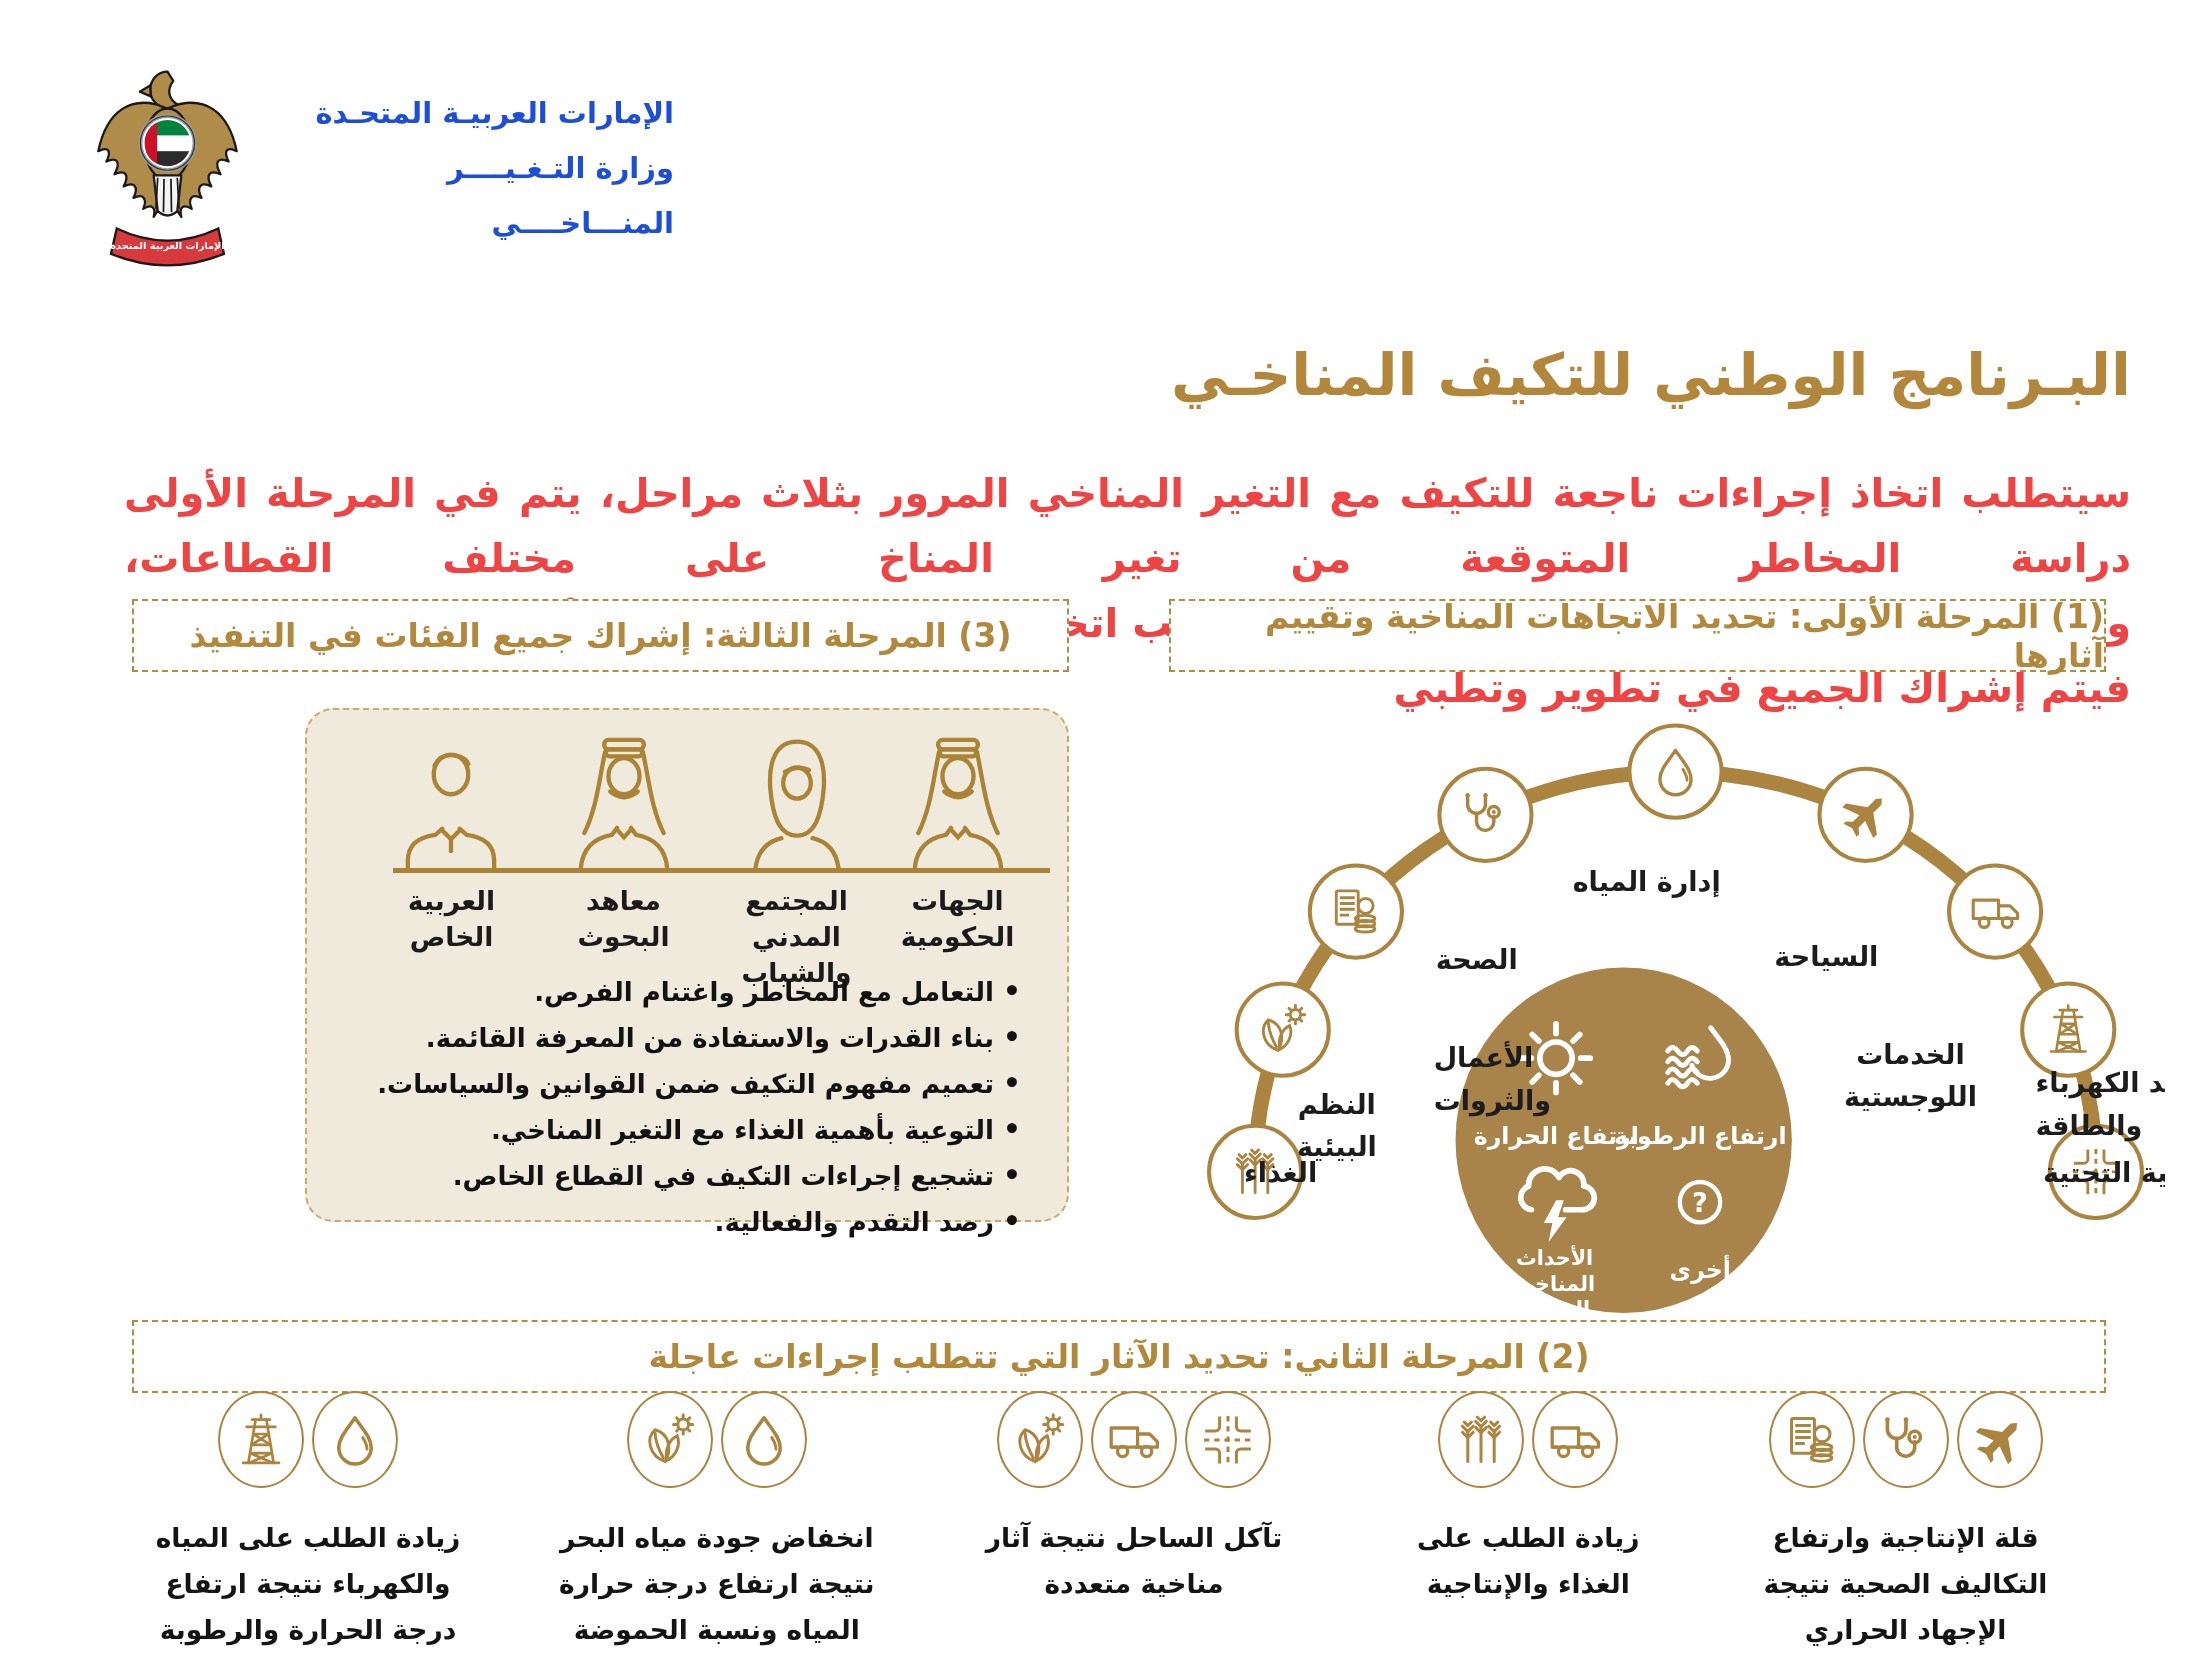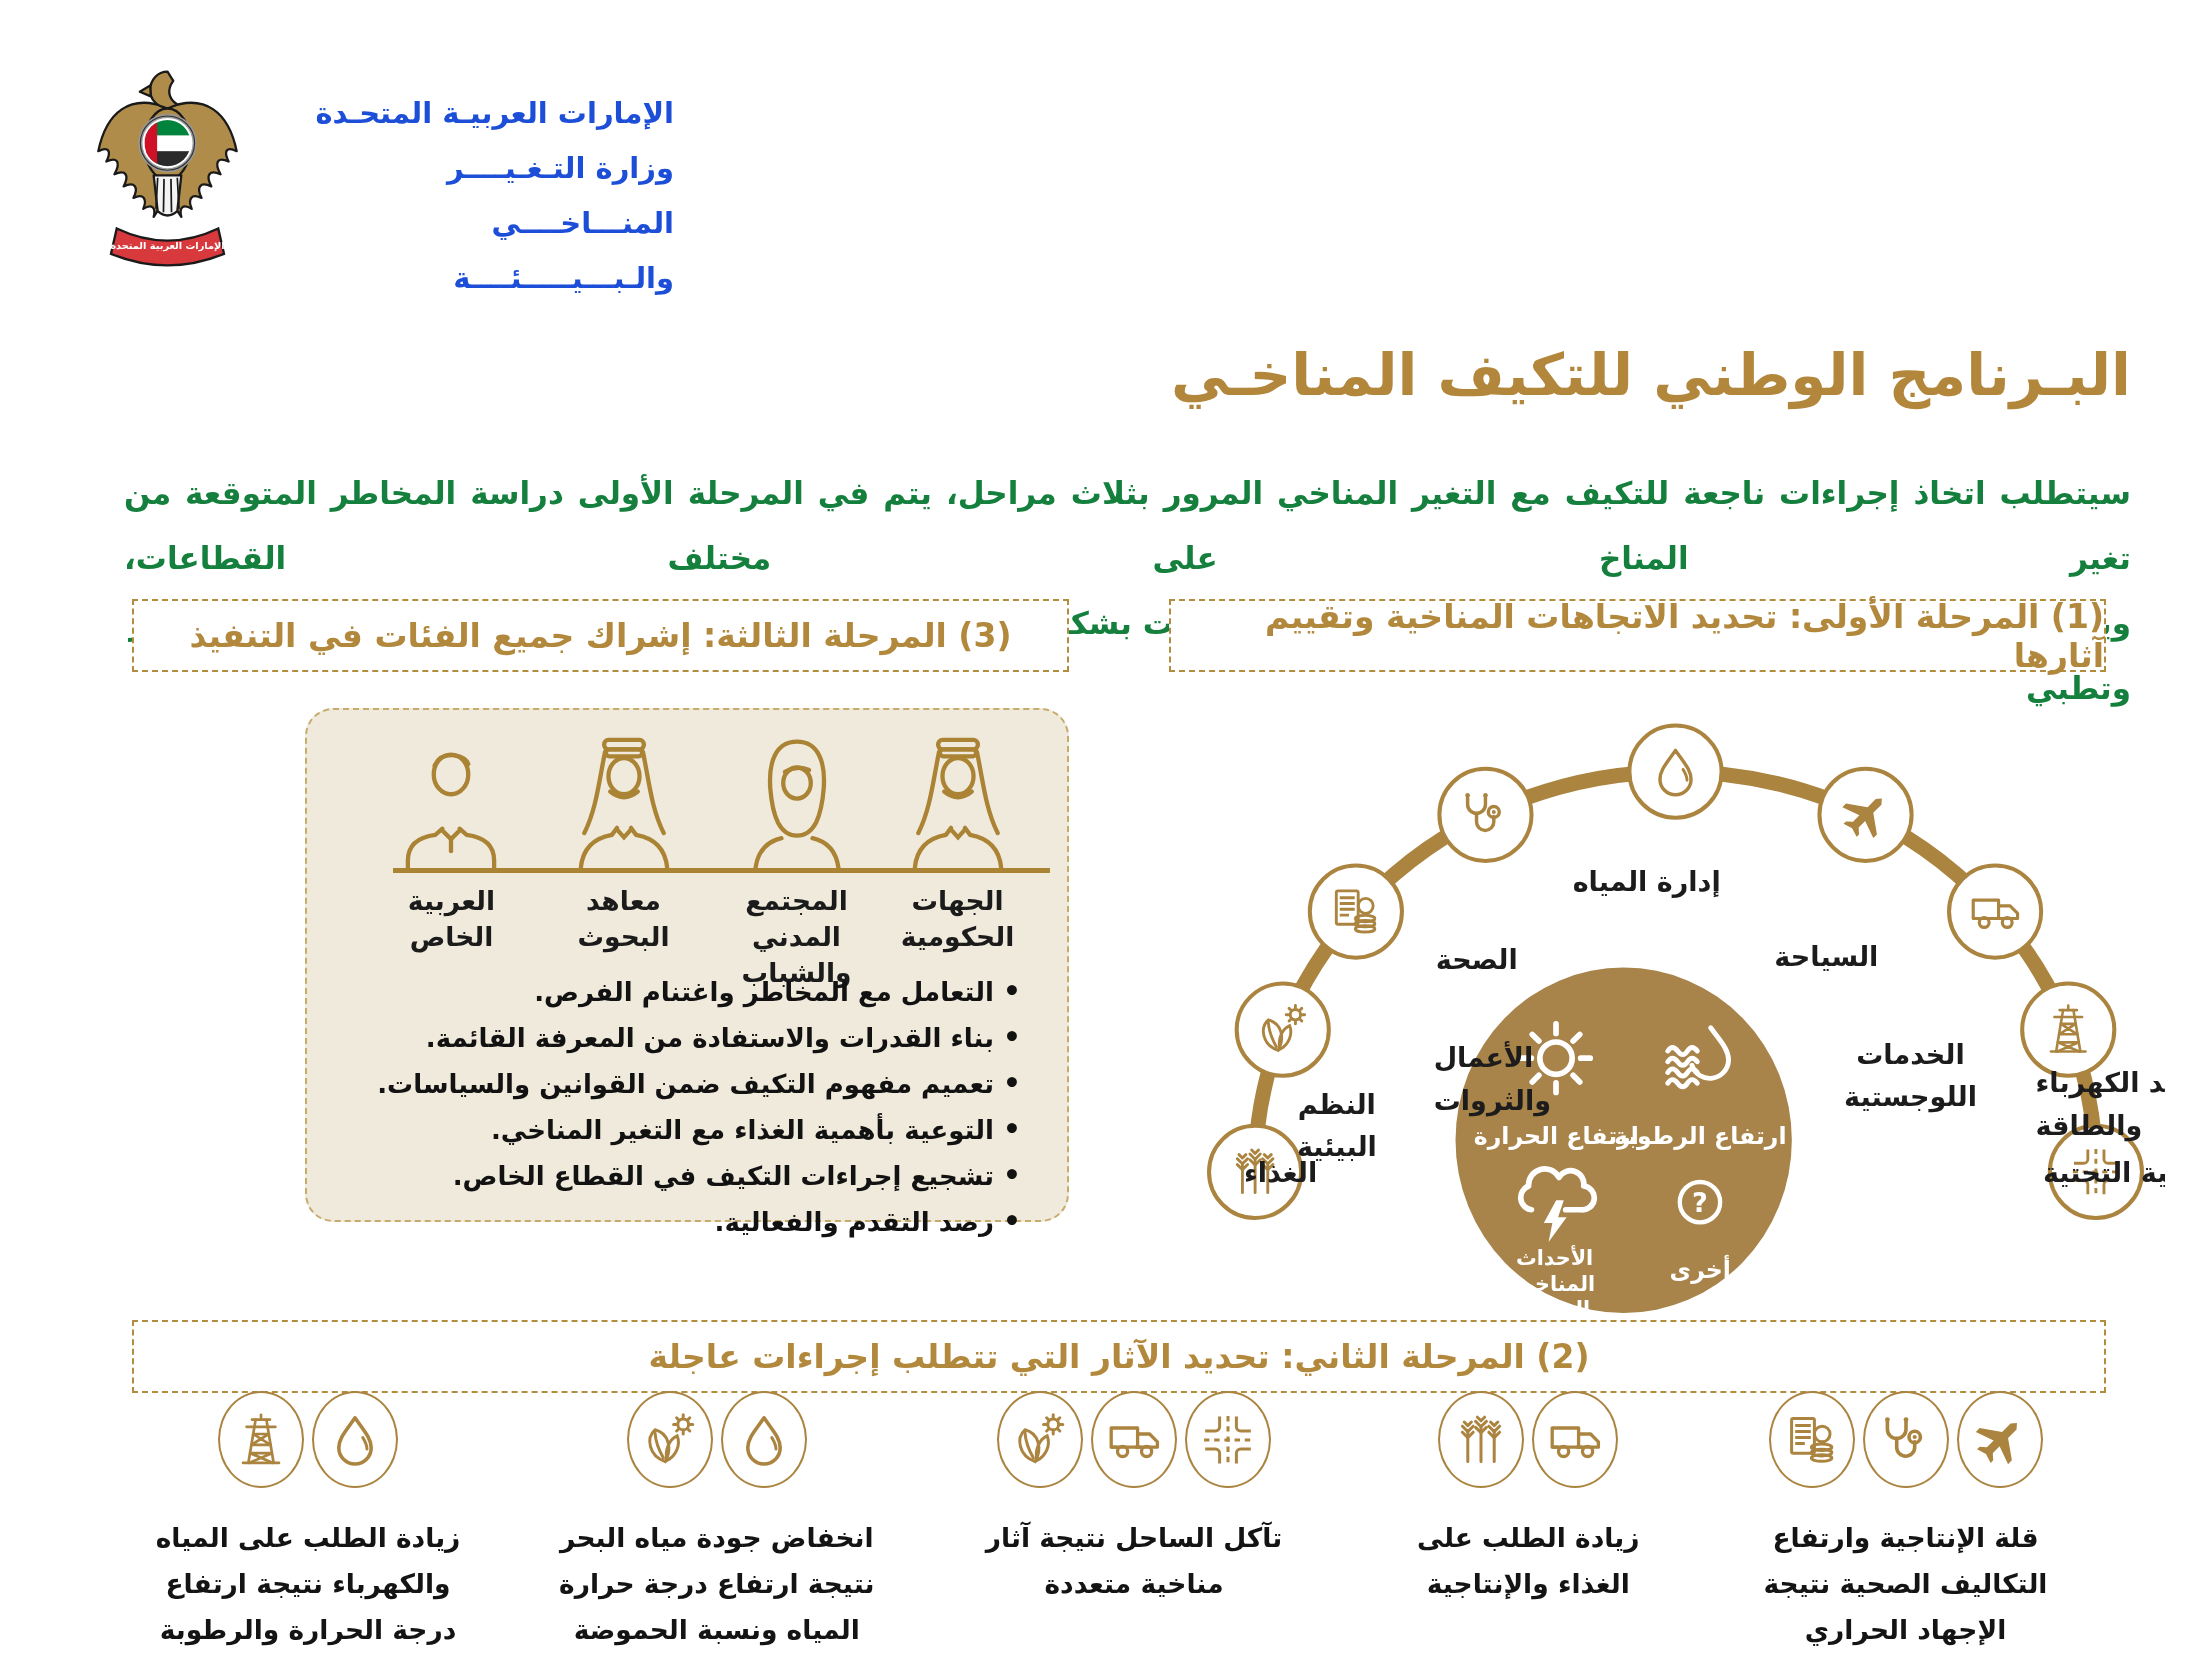--- a/index.html
+++ b/index.html
@@ -5,22 +5,22 @@
   html,body{margin:0;padding:0;background:#fff;}
   #canvas{position:relative;width:2205px;height:1656px;background:#ffffff;overflow:hidden;
           font-family:"DejaVu Sans",sans-serif;direction:rtl;}
   
   .brand-emblem{position:absolute;left:81px;top:52px;width:173px;height:225px;}
   .brand-text{position:absolute;left:271px;top:86px;width:403px;text-align:right;direction:rtl;
               color:#1d4ed8;font-weight:bold;font-size:29px;line-height:55px;}
   
   .page-title{position:absolute;right:74px;top:302px;width:1382px;text-align:right;
               color:#b2873b;font-size:58px;font-weight:bold;}
-  .intro{position:absolute;right:74px;left:124px;top:461px;color:#15803d;
-         font-size:31px;font-weight:700;line-height:65px;text-align:right;}
+  .intro{position:absolute;right:74px;left:124px;top:461px;color:#ef4444;
+         font-size:40px;font-weight:700;line-height:65px;text-align:right;}
   .intro .l1{text-align:justify;text-align-last:justify;}
   
   .phase-box{position:absolute;height:69px;border:2.9px dashed #b28d3e;background:#fff;
              display:flex;align-items:center;justify-content:center;
              color:#b2883c;font-size:33px;font-weight:bold;}
   .phase-1{left:1169px;top:599px;width:933px;}
   .phase-3{left:132px;top:599px;width:933px;}
   .phase-2{left:132px;top:1320px;width:1970px;}
   
   .stake-panel{position:absolute;left:305px;top:708px;width:760px;height:510px;
@@ -213,21 +213,20 @@
       </g>
       <g>
         <path d="M62,306 q88,42 176,0 l10,44 q-98,40 -196,0 Z" fill="#d8393d" stroke="#1a1a1a" stroke-width="4"></path>
         <text x="150" y="342" text-anchor="middle" font-size="17" font-weight="bold" fill="#ffffff">الإمارات العربية المتحدة</text>
       </g>
     </svg>
   </div>
   <div class="brand-text">
     <div>الإمارات العربيـة المتحـدة</div>
     <div>وزارة التـغـيــــر المنـــاخــــي</div>
-    <div>والـبـــيـــــئــــة</div>
   </div>
 
   <h1 class="page-title">البـرنامج الوطني للتكيف المناخـي</h1>
   <div class="intro">
     <div class="l1">سيتطلب اتخاذ إجراءات ناجعة للتكيف مع التغير المناخي المرور بثلاث مراحل، يتم في المرحلة الأولى دراسة المخاطر المتوقعة من تغير المناخ على مختلف القطاعات،</div>
     <div class="l2">ويتم في المرحلة الثانية تحديد المخاطر التي تتطلب اتخاذ إجراءات بشكل عاجل، أما في المرحلة الثالثة فيتم إشراك الجميع في تطوير وتطبي</div>
   </div>
 
   <div class="phase-box phase-1">
     <span>(1) المرحلة الأولى: تحديد الاتجاهات المناخية وتقييم آثارها</span>

